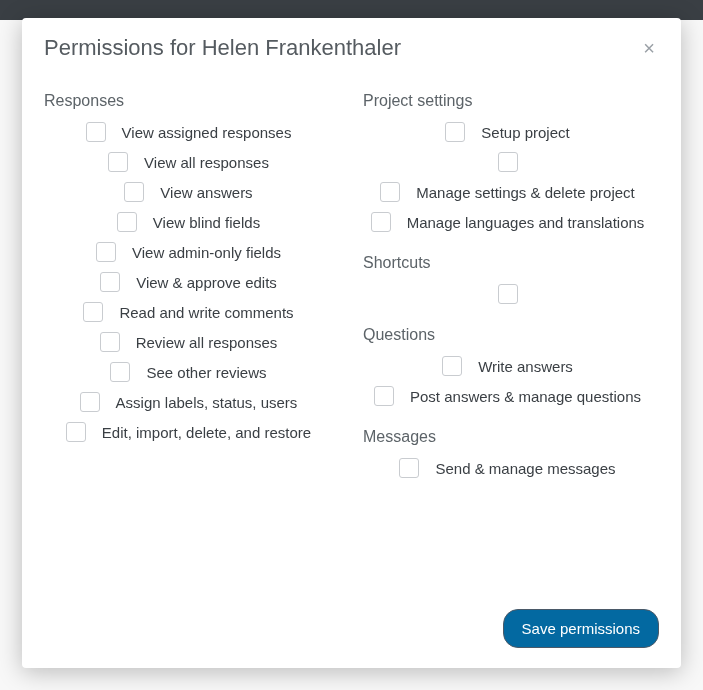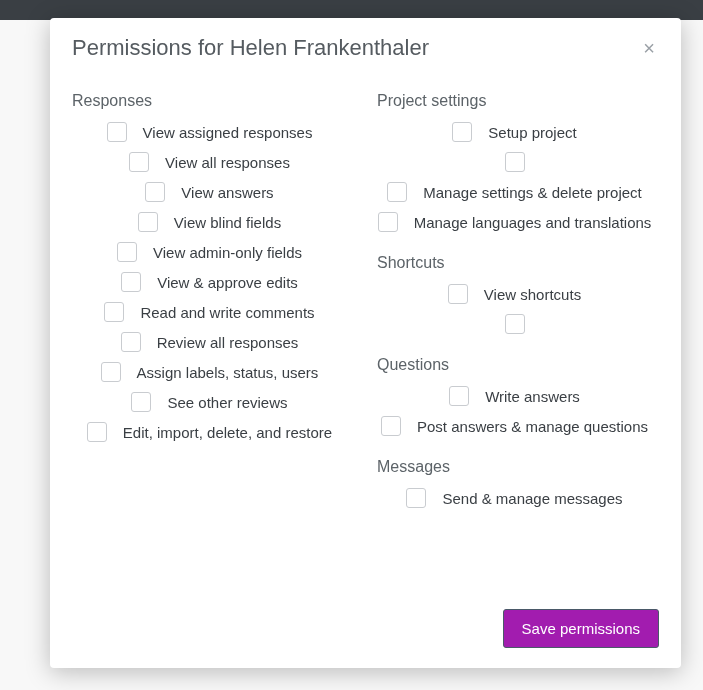--- a/index.html
+++ b/index.html
@@ -27,21 +27,20 @@
     position: absolute;
     top: 18px;
     left: 22px;
     right: 22px;
     bottom: 22px;
     background: #fff;
     border-radius: 4px;
     box-shadow: 0 4px 24px rgba(0,0,0,0.25);
     display: flex;
     flex-direction: column;
-    margin-left: 28px;
   }
   .modal-header {
     padding: 16px 22px 10px 22px;
     display: flex;
     align-items: center;
     justify-content: space-between;
   }
   .modal-title {
     font-size: 22px;
     font-weight: 400;
@@ -88,24 +87,24 @@
   .perm-label {
     font-size: 15px;
     color: #3a3f44;
   }
   .modal-footer {
     padding: 14px 22px 20px 22px;
     display: flex;
     justify-content: flex-end;
   }
   .save-btn {
-    background: #a21caf;
+    background: #0369a1;
     color: #fff;
     border: 1px solid #4a5968;
-    border-radius: 3px;
+    border-radius: 15px;
     padding: 10px 18px;
     font-size: 15px;
     cursor: pointer;
   }
 </style>
 </head>
 <body>
 
 <div class="bg-header"></div>
 <div class="bg-content"></div>
@@ -149,28 +148,28 @@
             <div class="perm-row">
               <div class="checkbox"></div>
               <span class="perm-label">Read and write comments</span>
             </div>
             <div class="perm-row">
               <div class="checkbox"></div>
               <span class="perm-label">Review all responses</span>
             </div>
             <div class="perm-row">
               <div class="checkbox"></div>
+              <span class="perm-label">See other reviews</span>
+            </div>
+            <div class="perm-row">
+              <div class="checkbox"></div>
               <span class="perm-label">Assign labels, status, users</span>
             </div>
             <div class="perm-row">
               <div class="checkbox"></div>
-              <span class="perm-label">See other reviews</span>
-            </div>
-            <div class="perm-row">
-              <div class="checkbox"></div>
               <span class="perm-label">Edit, import, delete, and restore</span>
             </div>
           </div>
       </div>
     </div>
 
     <div class="col">
       <div class="section">
         <div class="section-title">Project settings</div>
         <div>
@@ -187,24 +186,20 @@
             </div>
             <div class="perm-row">
               <div class="checkbox"></div>
               <span class="perm-label">Manage languages and translations</span>
             </div>
           </div>
       </div>
       <div class="section">
         <div class="section-title">Shortcuts</div>
         <div>
-            <div class="perm-row">
-              <div class="checkbox"></div>
-              <span class="perm-label">View shortcuts</span>
-            </div>
             <div class="perm-row">
               <div class="checkbox"></div>
             </div>
           </div>
       </div>
       <div class="section">
         <div class="section-title">Questions</div>
         <div>
             <div class="perm-row">
               <div class="checkbox"></div>

